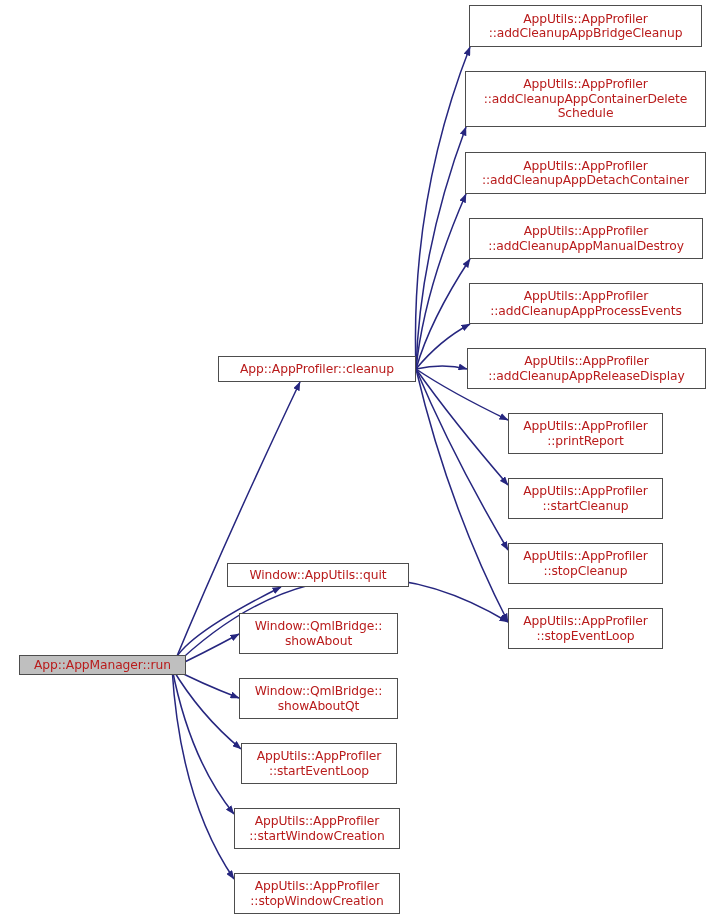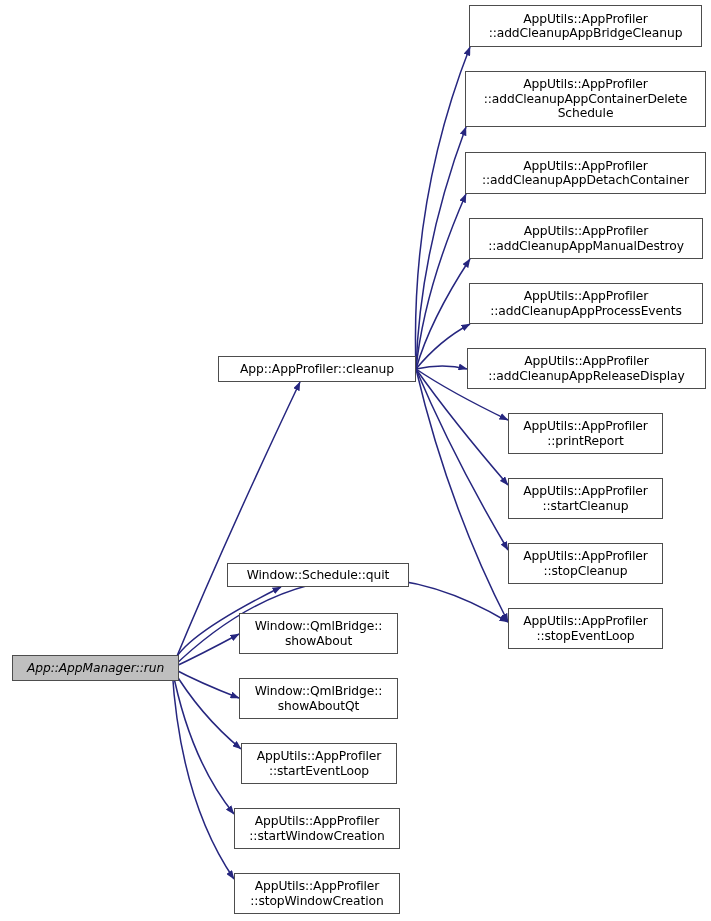--- a/index.html
+++ b/index.html
@@ -24,21 +24,21 @@
   }
   .node {
     position: absolute;
     box-sizing: border-box;
     border: 1px solid #4d4d4d;
     background: #ffffff;
     display: flex;
     align-items: center;
     justify-content: center;
     text-align: center;
-    color: #000000;
+    color: #b91c1c;
     font-size: 12.3px;
     line-height: 1.18;
     letter-spacing: -0.1px;
     padding: 0 3px;
     white-space: pre-line;
     z-index: 2;
   }
   .node.current {
     background: #bfbfbf;
   }
@@ -75,21 +75,21 @@
         <path d="M416,369 Q440,340 470,324"></path>
         <path d="M416,369 Q443,363 467,369"></path>
         <path d="M416,369 Q450,392 508,420"></path>
         <path d="M416,369 Q452,420 508,485"></path>
         <path d="M416,369 Q452,455 508,550"></path>
         <path d="M416,369 Q448,505 508,622"></path>
       </g>
   </svg>
 
   <div id="node-layer">
-      <div class="node current" style="left: 12px; top: 655px; width: 167px; height: 26px; font-style: italic;"><span class="lbl">App::AppManager::run</span></div>
+      <div class="node current" style="left: 19px; top: 655px; width: 167px; height: 20px;"><span class="lbl">App::AppManager::run</span></div>
       <div class="node" style="left: 218px; top: 356px; width: 198px; height: 26px;"><span class="lbl">App::AppProfiler::cleanup</span></div>
       <div class="node" style="left: 469px; top: 5px; width: 233px; height: 42px;"><span class="lbl">AppUtils::AppProfiler
 ::addCleanupAppBridgeCleanup</span></div>
       <div class="node" style="left: 465px; top: 71px; width: 241px; height: 56px;"><span class="lbl">AppUtils::AppProfiler
 ::addCleanupAppContainerDelete
 Schedule</span></div>
       <div class="node" style="left: 465px; top: 152px; width: 241px; height: 42px;"><span class="lbl">AppUtils::AppProfiler
 ::addCleanupAppDetachContainer</span></div>
       <div class="node" style="left: 469px; top: 218px; width: 234px; height: 41px;"><span class="lbl">AppUtils::AppProfiler
 ::addCleanupAppManualDestroy</span></div>
@@ -98,21 +98,21 @@
       <div class="node" style="left: 467px; top: 348px; width: 239px; height: 41px;"><span class="lbl">AppUtils::AppProfiler
 ::addCleanupAppReleaseDisplay</span></div>
       <div class="node" style="left: 508px; top: 413px; width: 155px; height: 41px;"><span class="lbl">AppUtils::AppProfiler
 ::printReport</span></div>
       <div class="node" style="left: 508px; top: 478px; width: 155px; height: 41px;"><span class="lbl">AppUtils::AppProfiler
 ::startCleanup</span></div>
       <div class="node" style="left: 508px; top: 543px; width: 155px; height: 41px;"><span class="lbl">AppUtils::AppProfiler
 ::stopCleanup</span></div>
       <div class="node" style="left: 508px; top: 608px; width: 155px; height: 41px;"><span class="lbl">AppUtils::AppProfiler
 ::stopEventLoop</span></div>
-      <div class="node" style="left: 227px; top: 563px; width: 182px; height: 24px;"><span class="lbl">Window::Schedule::quit</span></div>
+      <div class="node" style="left: 227px; top: 563px; width: 182px; height: 24px;"><span class="lbl">Window::AppUtils::quit</span></div>
       <div class="node" style="left: 239px; top: 613px; width: 159px; height: 41px;"><span class="lbl">Window::QmlBridge::
 showAbout</span></div>
       <div class="node" style="left: 239px; top: 678px; width: 159px; height: 41px;"><span class="lbl">Window::QmlBridge::
 showAboutQt</span></div>
       <div class="node" style="left: 241px; top: 743px; width: 156px; height: 41px;"><span class="lbl">AppUtils::AppProfiler
 ::startEventLoop</span></div>
       <div class="node" style="left: 234px; top: 808px; width: 166px; height: 41px;"><span class="lbl">AppUtils::AppProfiler
 ::startWindowCreation</span></div>
       <div class="node" style="left: 234px; top: 873px; width: 166px; height: 41px;"><span class="lbl">AppUtils::AppProfiler
 ::stopWindowCreation</span></div>

